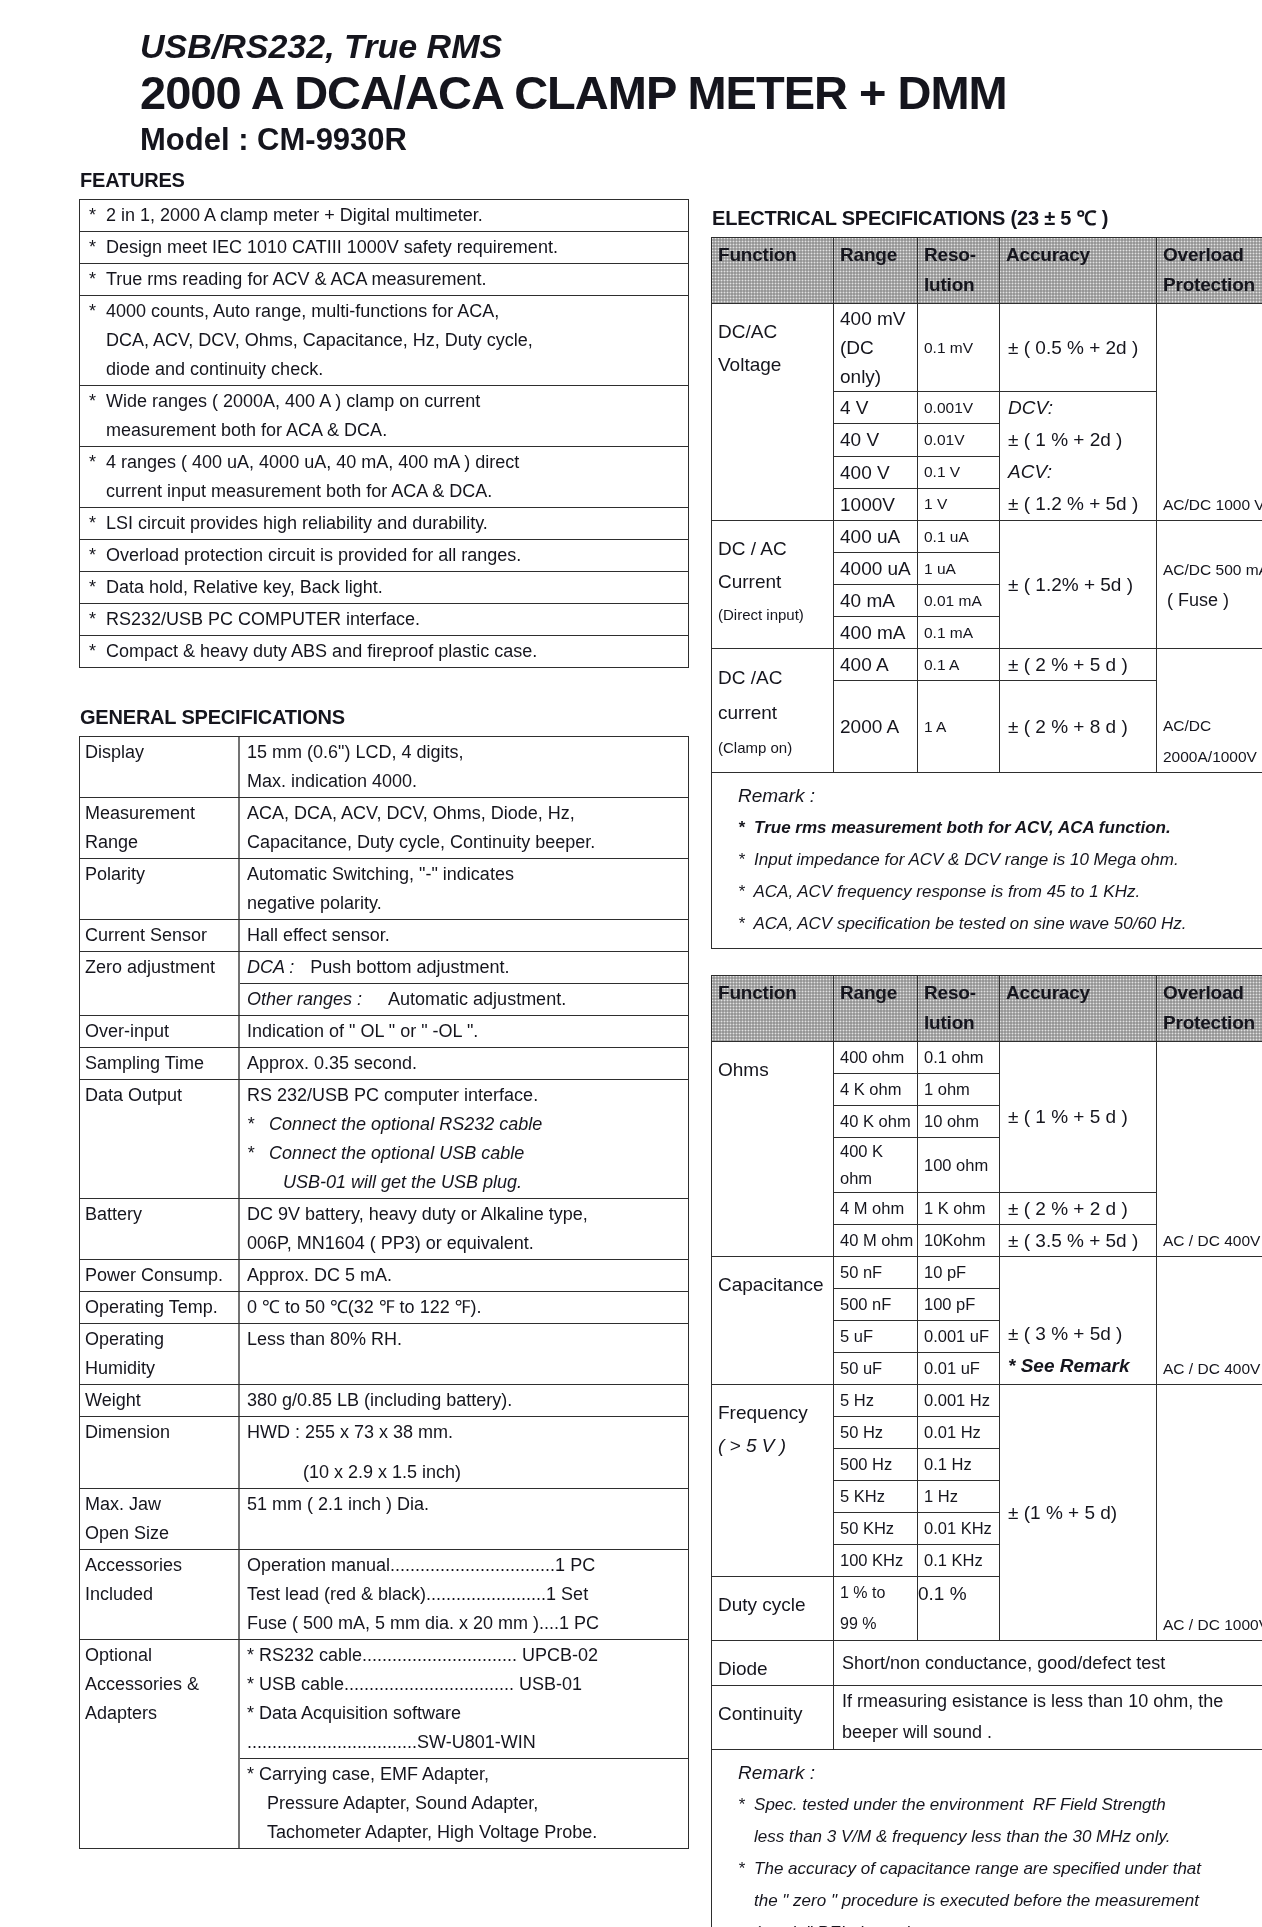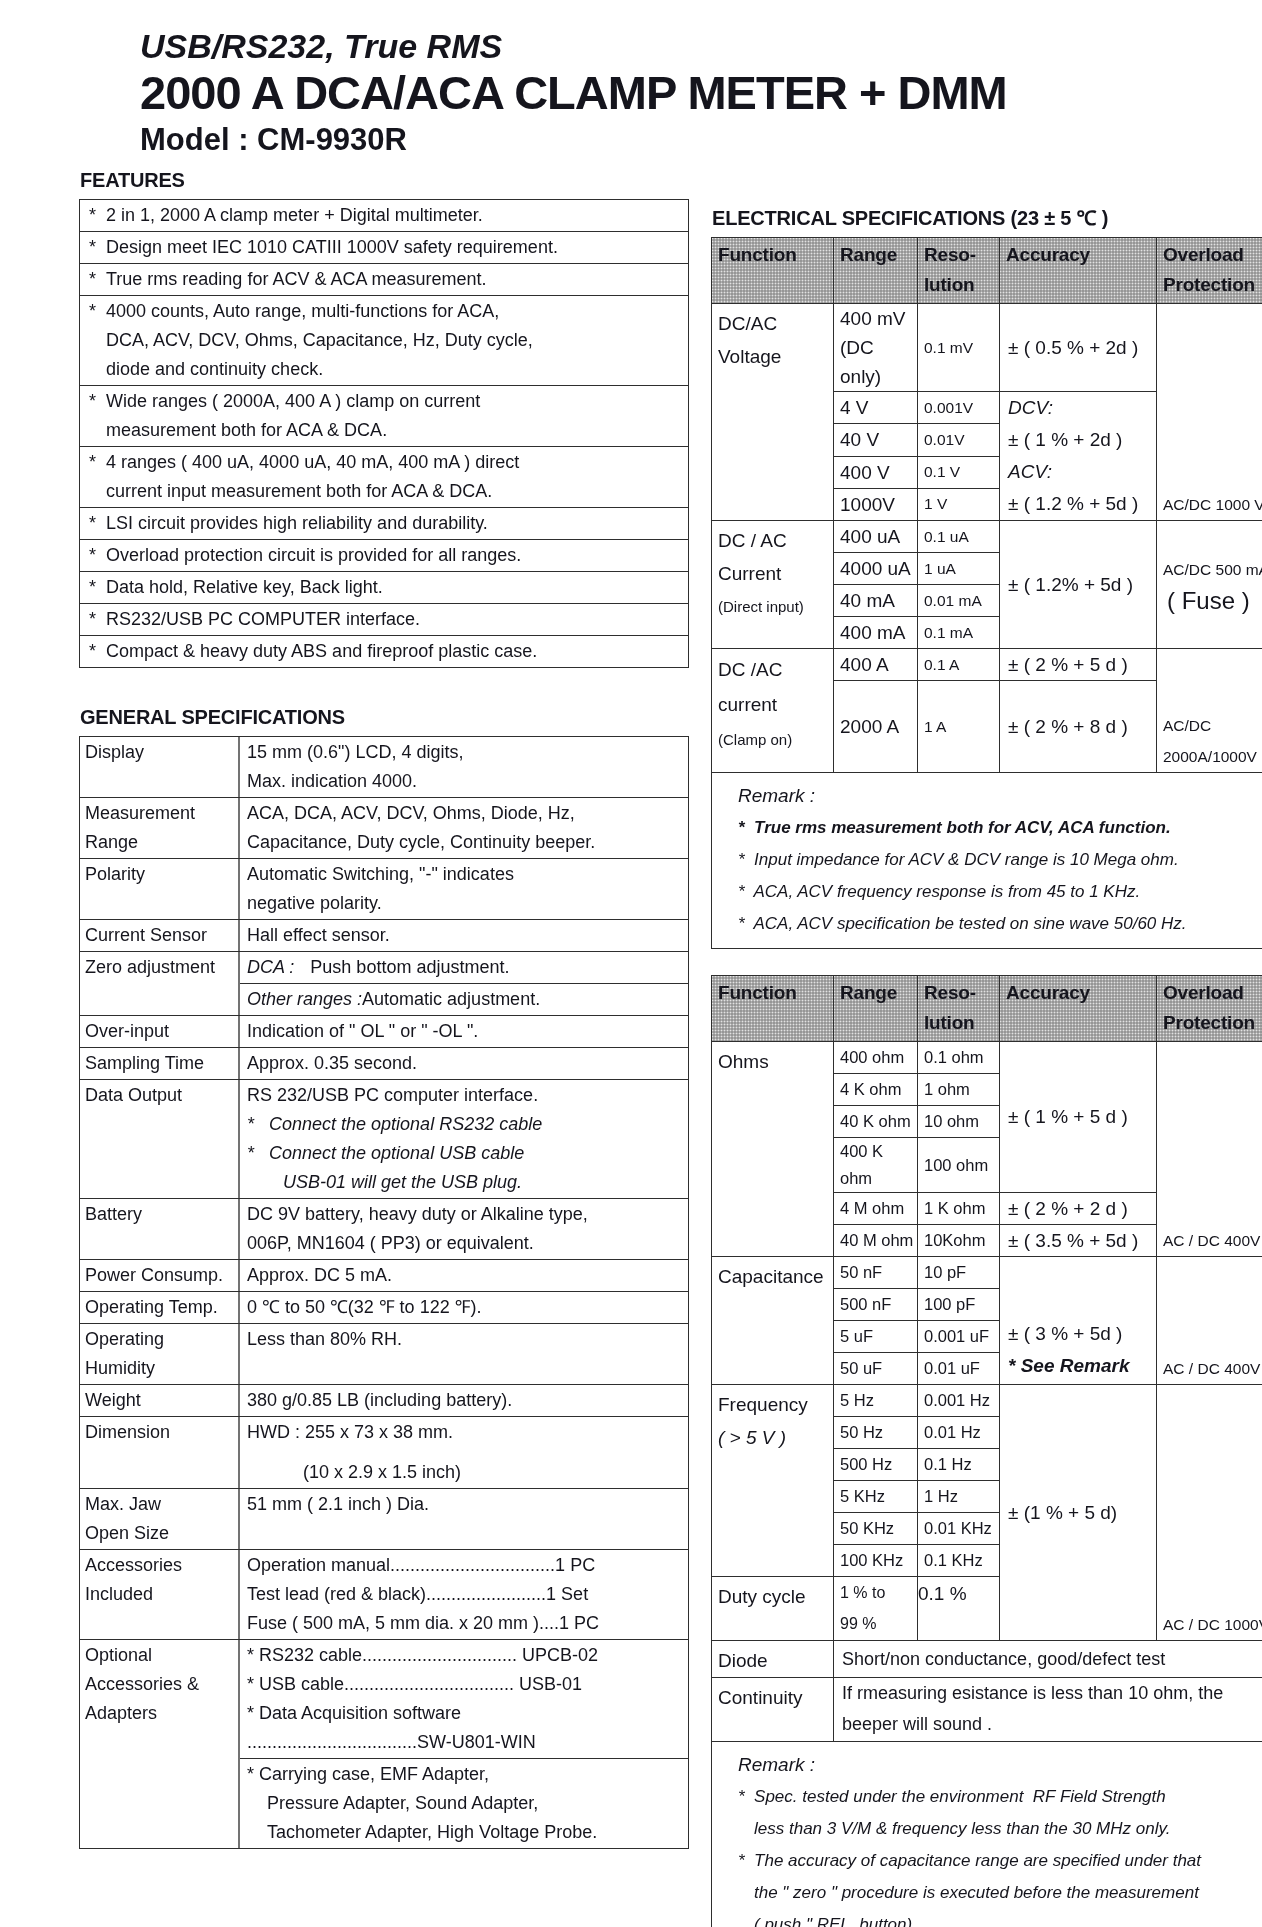--- a/index.html
+++ b/index.html
@@ -29,46 +29,46 @@
   .grow { display:flex; border-bottom:1px solid #2e2e2e; }
   .grow:last-child { border-bottom:none; }
   .glabel { width:160px; border-right:2px solid #737373; padding:1px 2px 1px 5px; overflow:hidden; }
   .gval  { flex:1; padding:1px 2px 1px 7px; overflow:hidden; }
   .gval0 { flex:1; overflow:hidden; }
   .sub { padding:1px 2px 1px 7px; }
   .bt { border-top:1px solid #2e2e2e; }
   .em { font-style:italic; }
   .it { font-style:italic; }
   .gap  { margin-left:16px; }
-  .gap2 { }
+  .gap2 { margin-left:26px; }
   .ind36 { padding-left:36px; }
   .ind56 { padding-left:56px;margin-top:11px; }
   .ind20 { padding-left:20px; }
   .pre { white-space:pre; }
 
   
   .etable { border-collapse:collapse; table-layout:fixed; width:551px; }
   .e2 { margin-top:26px; }
   .etable td, .etable th { border:1px solid #2e2e2e; overflow:hidden; }
   .etable th { background-color:#e2e2e2;
     background-image:radial-gradient(#7d7d7d 1px, rgba(0,0,0,0) 1.15px);
     background-size:3px 3px; font-size:19px; line-height:30px; text-align:left;
     vertical-align:top; padding:2px 0 2px 6px; letter-spacing:-0.2px; }
   .c1{width:122px}.c2{width:84px}.c3{width:82px}.c4{width:157px}.c5{width:106px}
   tr.h{height:66px} tr.r32{height:32px} tr.r62{height:62px} tr.r92{height:92px} tr.r64{height:64px}
-  td.fn { vertical-align:top; padding:3px 2px 0 6px; font-size:19px; line-height:33px; }
+  td.fn { vertical-align:top; padding:11px 2px 0 6px; font-size:19px; line-height:33px; }
   td.fn .sm { font-size:15px; }
   .fn35 div { line-height:35px; }
   td.rg { font-size:19px; padding:0 0 0 6px; line-height:27px; }
   .rg2 div { line-height:29px; }
   td.rs { font-size:15.5px; padding:0 0 0 6px; }
   td.ac { font-size:19px; padding:0 0 0 8px; white-space:pre; }
   td.ov { font-size:15.5px; padding:0 0 0 6px; line-height:31px; white-space:nowrap; }
   .e2 td.rg, .e2 td.rs { font-size:16.5px; }
-  .ovf { font-size:24px; padding-left:4px; }
+  .ovf { font-size:18px; padding-left:4px; }
   .acml  { vertical-align:top; padding:0 0 0 8px; }
   .acml .al { height:32px; line-height:32px; white-space:pre; font-size:19px; }
   .acml2 { vertical-align:bottom; padding:0 0 2px 8px; }
   .acml2 .al { height:32px; line-height:32px; white-space:pre; font-size:19px; }
   .vb { vertical-align:bottom; }
   .pb40{padding-bottom:42px} .pb86{padding-bottom:86px} .pb6{padding-bottom:8px}
   .vt { vertical-align:top; padding-top:1px; }
   .dl { font-size:16px; line-height:31px; }
   td.rsd { font-size:19px; line-height:31px; }
   .rsc { padding-left:14px; }

